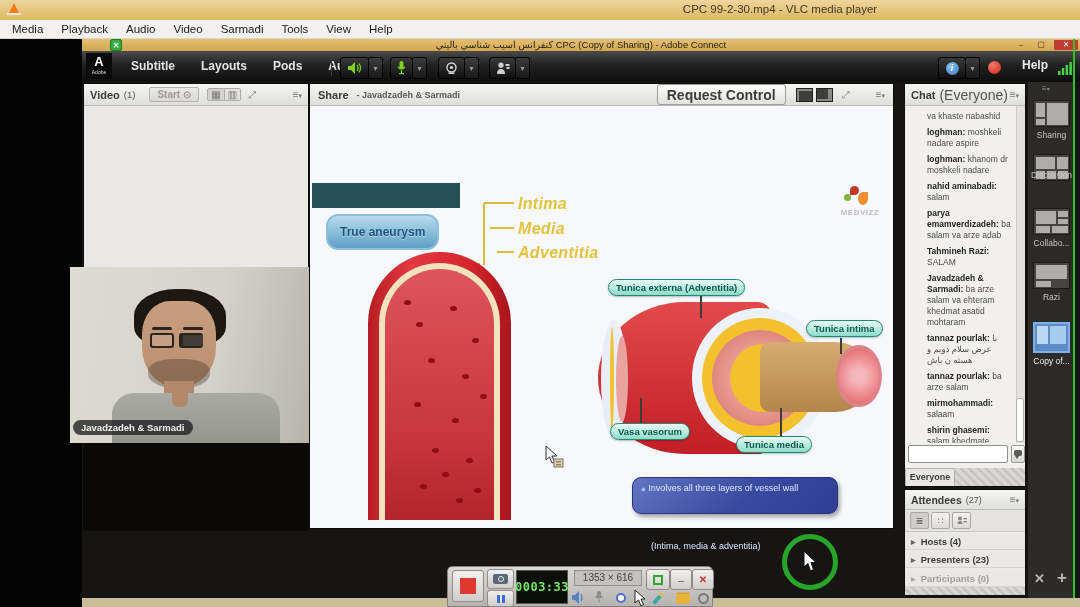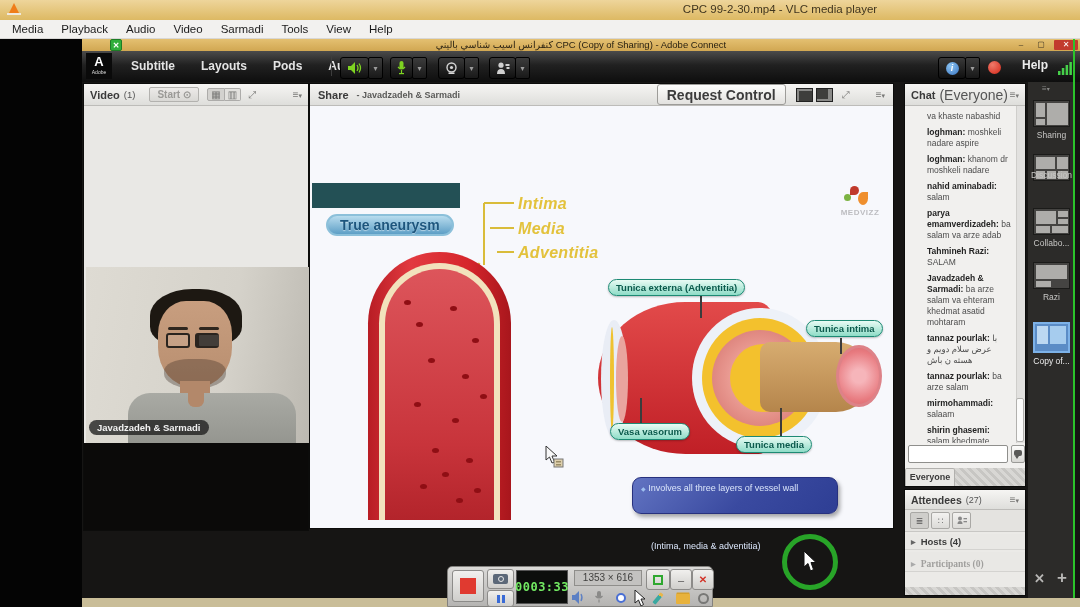--- a/index.html
+++ b/index.html
@@ -150,21 +150,21 @@
     <span style="margin-left:14px;background:linear-gradient(#eceae8,#d9d8d5);border:1px solid #b3b2af;border-radius:2px;font-size:10px;font-weight:bold;color:#9b9a97;padding:1px 7px;">
       <span>Start</span>
       <span>⊙</span>
     </span>
     <span style="margin-left:8px;border:1px solid #adacaa;background:#d3d2cf;border-radius:2px 0 0 2px;padding:0 3px;" class="hic">▦</span>
     <span style="border:1px solid #adacaa;border-left:none;background:#e2e1de;border-radius:0 2px 2px 0;padding:0 3px;" class="hic">▥</span>
     <span style="margin-left:7px;" class="hic">⤢</span>
     <span style="margin-left:auto;" class="hic"><span>≡</span><span style="font-size:7px;">▾</span></span>
   </div>
 
-  <div class="a" style="left:86px;top:267px;width:253px;height:176px;overflow:hidden;background:linear-gradient(100deg,#dedbd3,#d5d2ca 55%,#b4b1a9);">
+  <div class="a" style="left:70px;top:267px;width:253px;height:176px;overflow:hidden;background:linear-gradient(100deg,#dedbd3,#d5d2ca 55%,#b4b1a9);">
     <div class="a" style="left:64px;top:22px;width:92px;height:58px;background:#1d1812;border-radius:46% 46% 35% 35%;"></div>
     <div class="a" style="left:72px;top:34px;width:74px;height:86px;background:linear-gradient(#c89e7f,#b88e6f);border-radius:38% 38% 46% 46%;"></div>
     <div class="a" style="left:80px;top:66px;width:24px;height:15px;border:2px solid #2a241f;border-radius:3px;box-sizing:border-box;background:rgba(250,250,250,.12);box-shadow:31px 0 0 -2px rgba(250,250,250,.12),29px 0 0 #2a241f;"></div>
     <div class="a" style="left:82px;top:60px;width:20px;height:3px;background:#2e261e;border-radius:2px;box-shadow:31px 0 0 #2e261e;"></div>
     <div class="a" style="left:78px;top:92px;width:62px;height:30px;background:rgba(58,44,33,.35);border-radius:40% 40% 50% 50%;"></div>
     <div class="a" style="left:94px;top:114px;width:30px;height:16px;background:#b3886a;"></div>
     <div class="a" style="left:42px;top:126px;width:168px;height:52px;background:linear-gradient(#a9aaa4,#94958f);border-radius:22px 22px 0 0;"></div>
     <div class="a" style="left:102px;top:126px;width:16px;height:14px;background:#b3886a;border-radius:0 0 45% 45%;"></div>
     <div class="a" style="left:3px;top:153px;padding:2px 8px;background:rgba(30,30,30,.78);border-radius:8px;color:#f2f2f2;font-size:9.5px;font-weight:bold;">Javadzadeh &amp; Sarmadi</div>
   </div>
@@ -175,21 +175,21 @@
     <span class="ptitle">Share</span>
     <span style="font-size:9px;font-weight:bold;color:#5a5a58;margin-left:8px;">- Javadzadeh &amp; Sarmadi</span>
     <span style="margin-left:auto;background:linear-gradient(#fdfdfc,#e3e2df);border:1px solid #9d9c99;border-radius:3px;font-size:14px;font-weight:bold;color:#3c3c3c;padding:1.5px 9px;">Request Control</span>
     <span style="margin-left:10px;width:15px;height:12px;background:#3e3e3c;border:1px solid #222;display:inline-block;box-shadow:inset 2px 2px 0 #8a8a88;"></span>
     <span style="margin-left:3px;width:15px;height:12px;background:#3e3e3c;border:1px solid #222;display:inline-block;box-shadow:inset -4px -2px 0 #8a8a88;"></span>
     <span style="margin-left:9px;" class="hic">⤢</span>
     <span style="margin-left:26px;" class="hic"><span>≡</span><span style="font-size:7px;">▾</span></span>
   </div>
 
   <div class="a" style="left:312px;top:183px;width:148px;height:25px;background:#235055;"></div>
-  <div class="a" style="left:326px;top:214px;padding:1px 12px;border-radius:12px;background:linear-gradient(#b8dcee,#5e9fc6);border:2px solid #8cc0da;font-size:14px;font-weight:bold;color:#1d567e;text-shadow:0 1px 1px rgba(255,255,255,.5);">True aneurysm</div>
+  <div class="a" style="left:326px;top:214px;padding:9px 12px;border-radius:12px;background:linear-gradient(#b8dcee,#5e9fc6);border:2px solid #8cc0da;font-size:12px;font-weight:bold;color:#1d567e;text-shadow:0 1px 1px rgba(255,255,255,.5);">True aneurysm</div>
 
   <div class="a yline" style="left:483px;top:203px;width:2px;height:62px;"></div>
   <div class="a yline" style="left:484px;top:202px;width:30px;height:2px;"></div>
   <div class="a yline" style="left:490px;top:227px;width:24px;height:2px;"></div>
   <div class="a yline" style="left:497px;top:251px;width:17px;height:2px;"></div>
   <div class="a yline" style="left:475px;top:262px;width:2px;height:14px;transform:rotate(30deg);"></div>
   <div class="a ylab" style="left:518px;top:195px;">Intima</div>
   <div class="a ylab" style="left:518px;top:220px;">Media</div>
   <div class="a ylab" style="left:518px;top:244px;">Adventitia</div>
 
@@ -287,21 +287,21 @@
     </span>
   </div>
   <div class="a arow" style="top:534px;">
     <span class="arr">▶</span>
     <span>Hosts (4)</span>
   </div>
   <div class="a arow" style="top:552px;">
     <span class="arr">▶</span>
     <span>Presenters (23)</span>
   </div>
-  <div class="a arow" style="top:556px;color:#a09f9d;font-family:Liberation Serif, serif;">
+  <div class="a arow" style="top:571px;color:#a09f9d;">
     <span class="arr" style="color:#aaa;">▶</span>
     <span>Participants (0)</span>
   </div>
   <div class="a hatch" style="left:905px;top:587px;width:120px;height:8px;"></div>
 
   <div class="a" style="left:1028px;top:82px;width:47px;height:516px;background:#2c2b29;"></div>
   <div class="a" style="left:1042px;top:84px;font-size:8px;color:#8a8a88;"><span>≡</span><span style="font-size:6px;">▾</span></div>
   <div class="a thumb t1" style="top:100px;"></div>
   <div class="a tlab" style="top:130px;">Sharing</div>
   <div class="a thumb t2" style="top:154px;"></div>

